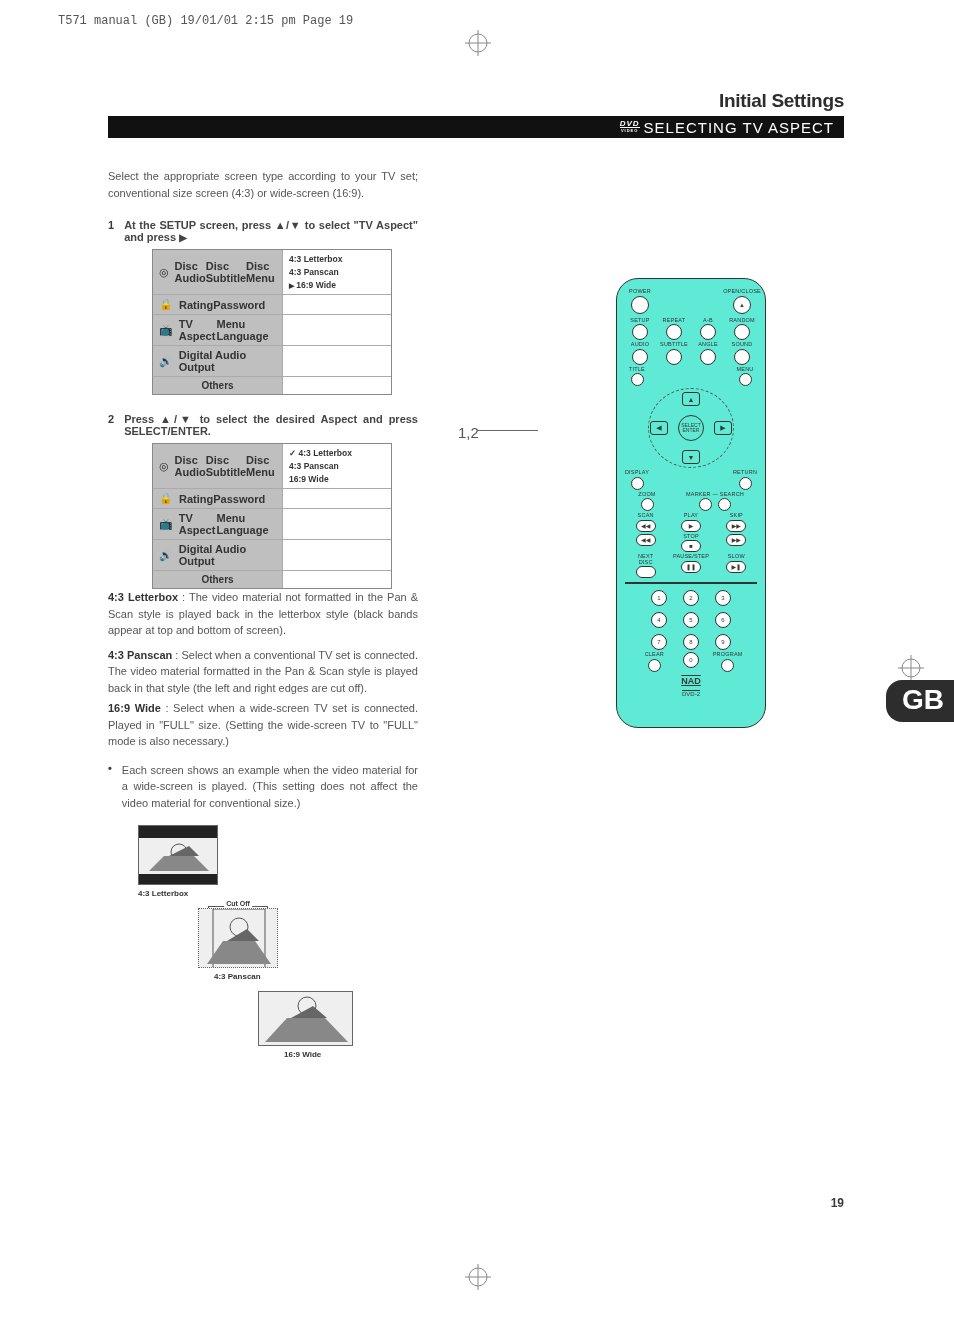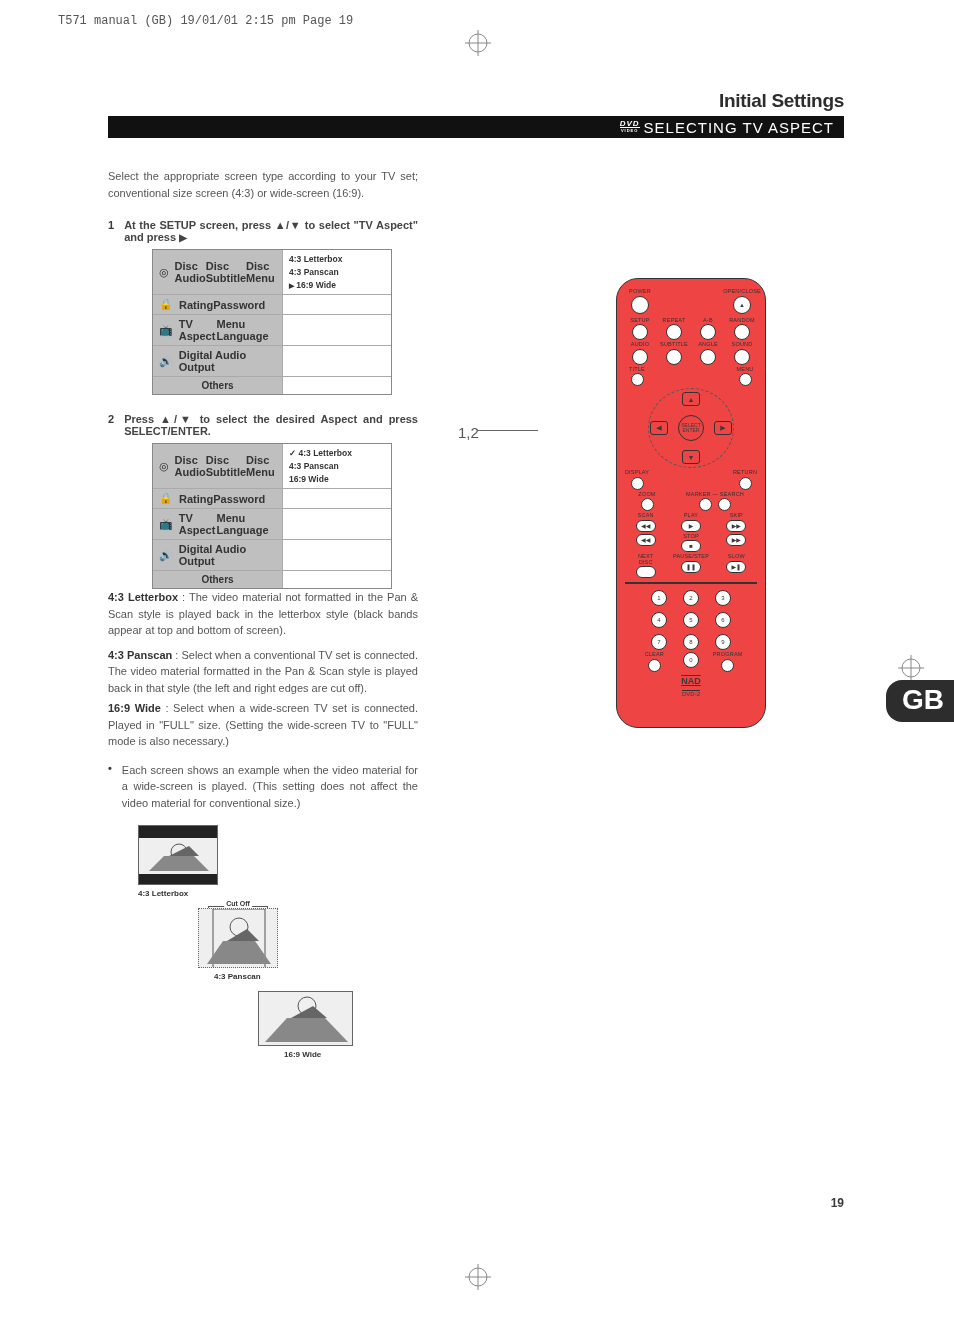--- a/index.html
+++ b/index.html
@@ -149,21 +149,21 @@
   .callout-line {
     position:absolute; left:0px; top:152px; width:60px; height:1px; background:#666;
   }
   .remote {
     width: 150px;
     height: 450px;
     border: 1.5px solid #333;
     border-radius: 22px;
     margin: 0 auto;
     padding: 8px 6px;
-    background:#ef4444;
+    background:#5eead4;
     position:relative;
     left:30px;
   }
   .rlabel { font-size:5.5px; text-align:center; color:#333; line-height:1; letter-spacing:0.2px;}
   .rrow { display:flex; justify-content:space-around; align-items:flex-start; margin:2px 0;}
   .rbtn { width:16px; height:16px; border:1px solid #333; border-radius:50%; display:flex; align-items:center; justify-content:center; font-size:6px; background:#fff;}
   .rbtn.sm { width:13px; height:13px;}
   .rbtn.oval { width:20px; height:12px; border-radius:6px;}
   .rbtn.big { width:18px; height:18px;}
   .rcell { display:flex; flex-direction:column; align-items:center; gap:1px; width:28px;}

